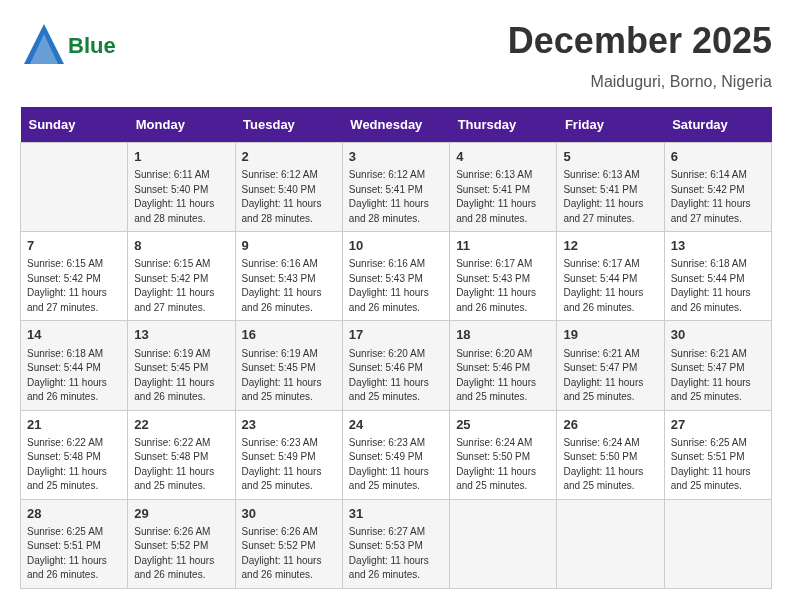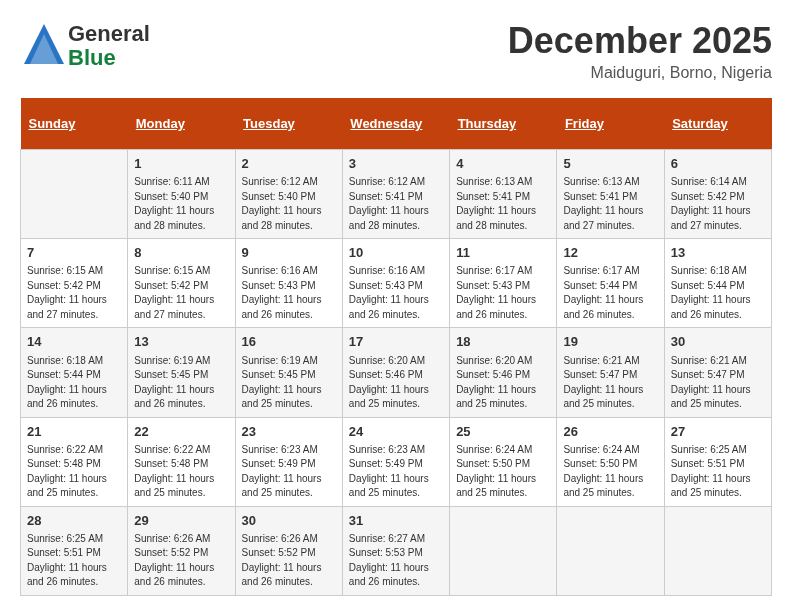--- a/index.html
+++ b/index.html
@@ -34,35 +34,34 @@
     }
     .month-title {
       font-size: 36px;
       font-weight: bold;
       color: #333;
       text-align: center;
     }
     .location {
       font-size: 16px;
       color: #555;
-      margin-top: 2px;
+      margin-top: 11px;
     }
     table {
       width: 100%;
       border-collapse: collapse;
       font-size: 11px;
     }
     thead th {
-      background-color: #c2410c;
+      background-color: #4c1d95;
       color: #fff;
       text-align: left;
-      padding: 18px 8px;
+      padding: 10px 8px;
       font-size: 13px;
       font-weight: bold;
-      text-decoration: underline;
     }
     tbody td {
       border: 1px solid #ccc;
       vertical-align: top;
       padding: 5px 6px;
       width: calc(100% / 7);
       min-height: 80px;
       color: #333;
       line-height: 1.4;
     }
@@ -92,21 +91,20 @@
 
 <div class="header">
   <div class="logo">
     <div>
       <svg width="48" height="48" viewBox="0 0 48 48">
         <polygon points="24,4 44,44 4,44" fill="#2874c5"></polygon>
         <polygon points="24,14 38,44 10,44" fill="#fff" opacity="0.3"></polygon>
       </svg>
     </div>
     <div class="logo-text">
-      <span class="logo-general">General</span>
       <span class="logo-blue">Blue</span>
     </div>
   </div>
   <div class="title-block">
     <div class="month-title">December 2025</div>
     <div class="location">Maiduguri, Borno, Nigeria</div>
   </div>
 </div>
 
 <table>

